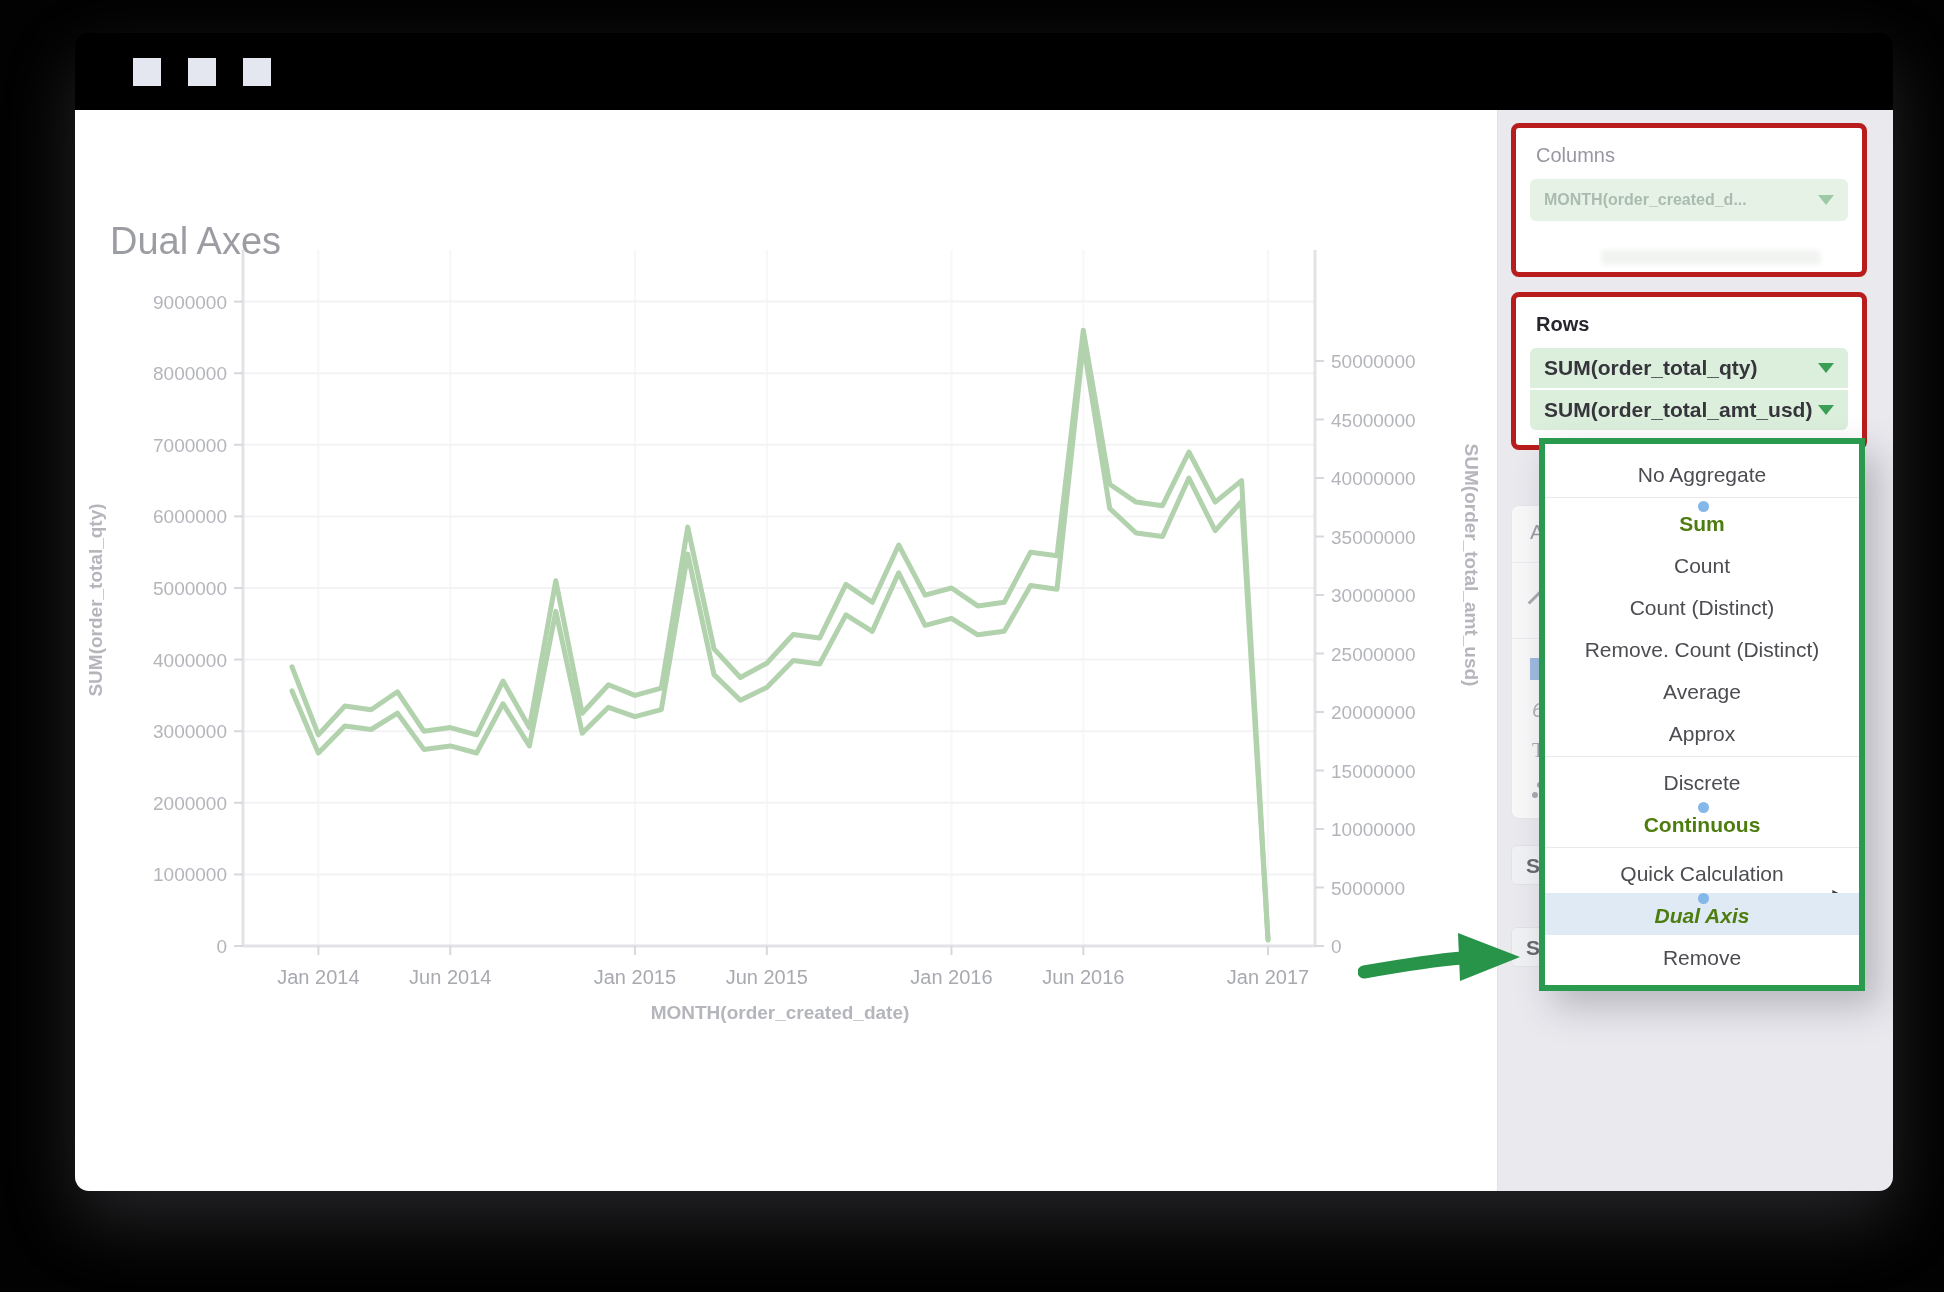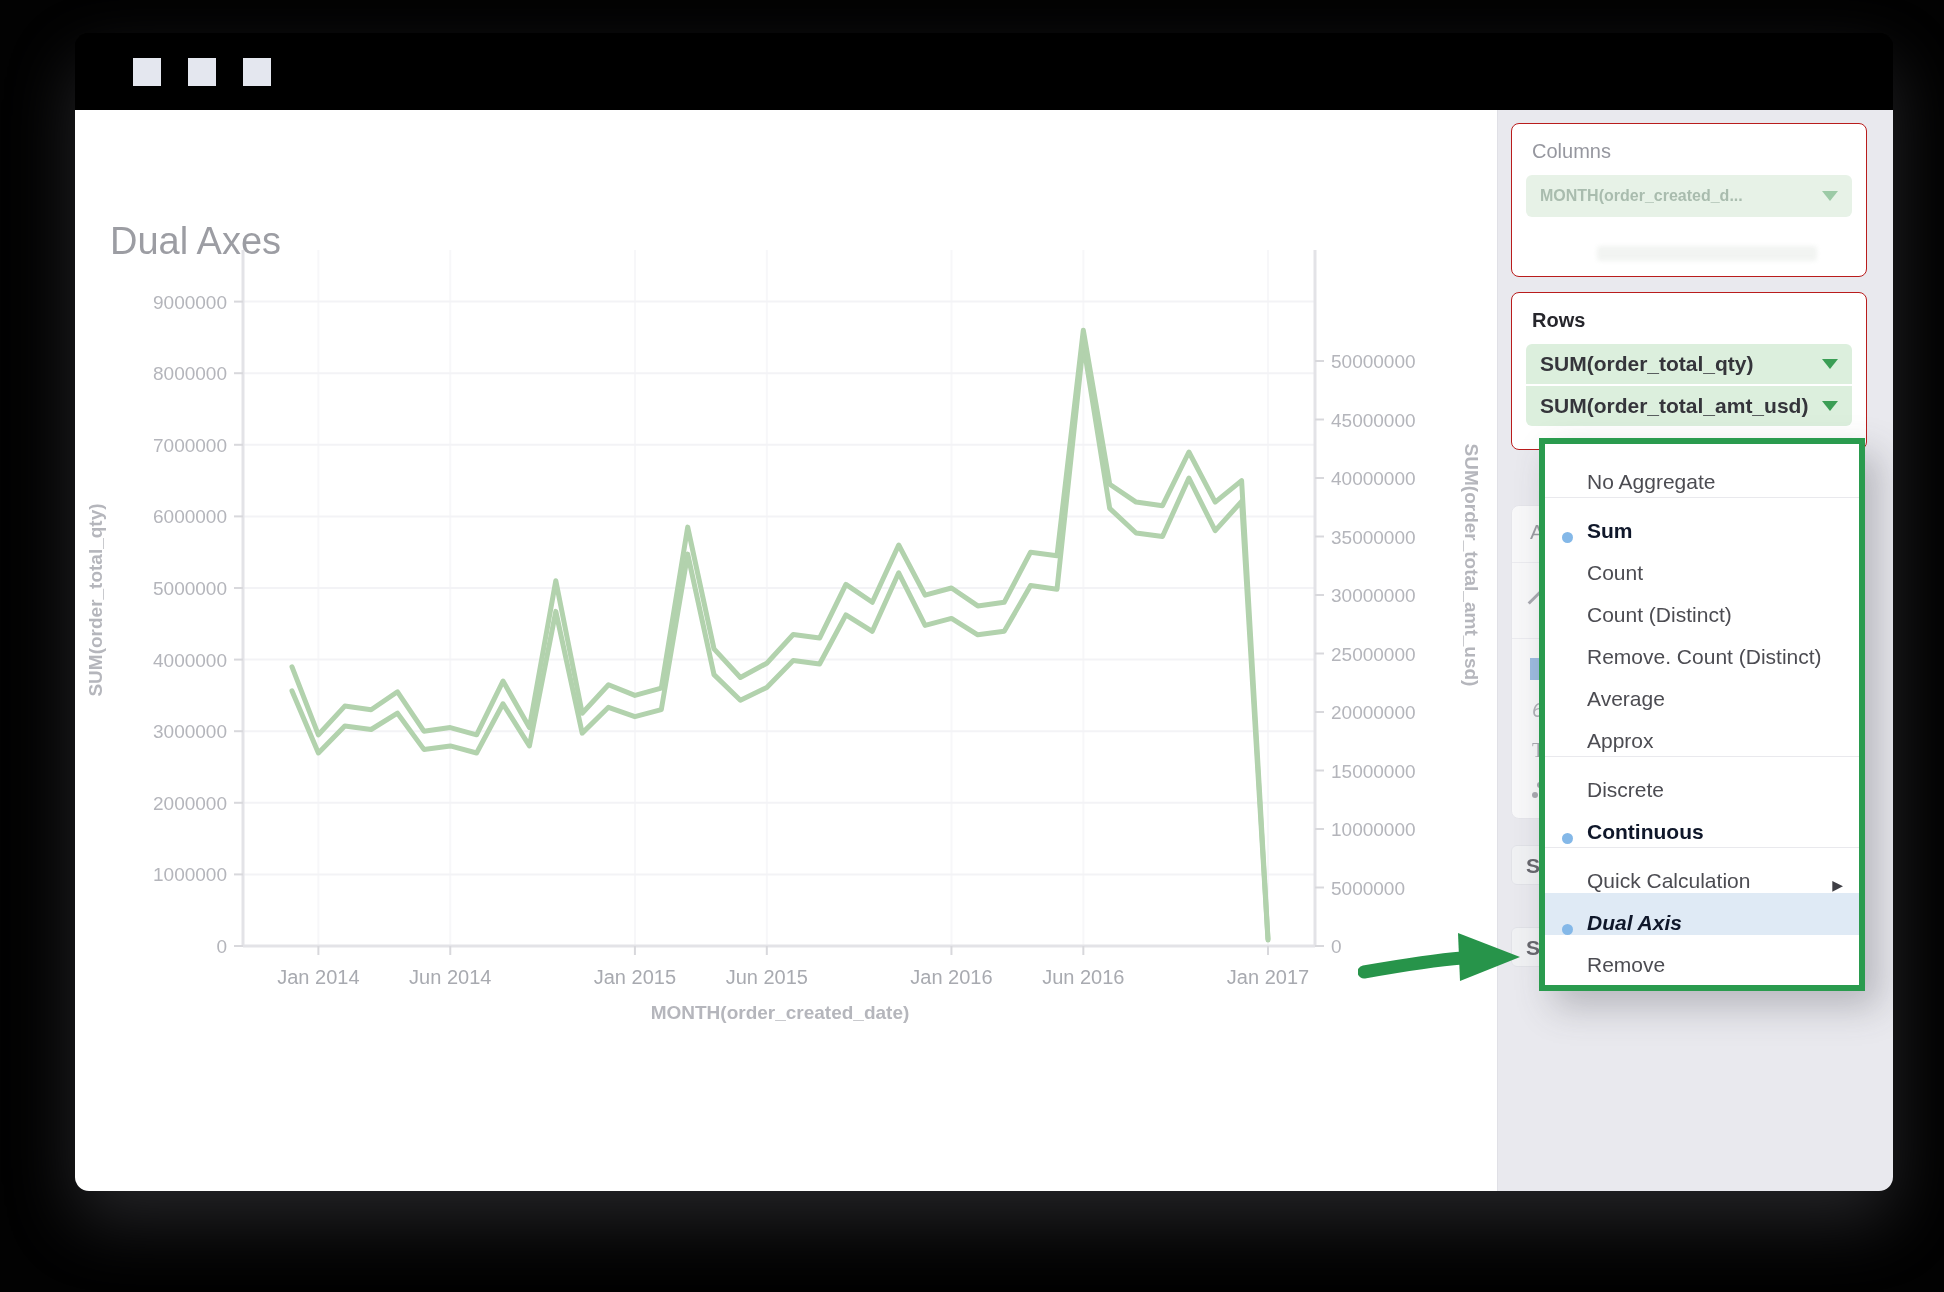--- a/index.html
+++ b/index.html
@@ -13,21 +13,21 @@
   .main{position:relative;width:1422px;background:#ffffff;flex:none;}
   .chart-title{position:absolute;left:35px;top:110px;font-size:38px;color:#9c9da3;}
   .axis-label{position:absolute;white-space:nowrap;color:#b5b6bc;font-size:19px;font-weight:700;}
   .ylab-left{left:21px;top:490px;transform:translate(-50%,-50%) rotate(-90deg);}
   .ylab-right{left:1396px;top:455px;transform:translate(-50%,-50%) rotate(90deg);}
   .xlab{left:705px;top:892px;transform:translateX(-50%);}
   #chart-svg{position:absolute;left:0;top:0;width:1422px;height:1081px;}
   #chart-svg svg text{font-family:"Liberation Sans",sans-serif;}
 
   .panel{position:relative;width:396px;background:#e9e9ee;border-left:1px solid #e0e0e6;flex:none;}
-  .card{position:absolute;background:#fff;border:1px solid #b91c1c;border-radius:8px;box-sizing:border-box;}
+  .card{position:absolute;background:#fff;border:5px solid #b91c1c;border-radius:8px;box-sizing:border-box;}
   .card-columns{left:13px;top:13px;width:356px;height:154px;}
   .card-rows{left:13px;top:182px;width:356px;height:158px;}
   .card-label{margin:16px 0 0 20px;font-size:20px;color:#96979f;}
   .card-rows .card-label{color:#26262c;font-weight:700;}
   .pill-col{margin:12px 14px 0 14px;background:#e7f2e7;border-radius:6px;height:42px;display:flex;
             align-items:center;justify-content:space-between;padding:0 14px;}
   .pill-col .ptext{color:#a9bcae;font-size:16px;font-weight:700;}
   .caret{width:0;height:0;border-left:8px solid transparent;border-right:8px solid transparent;
          border-top:10px solid #9ccaa6;flex:none;}
   .ghost{position:absolute;left:85px;top:122px;width:220px;height:15px;background:#aebbae;
@@ -49,24 +49,24 @@
   .mk-size{position:absolute;left:20px;top:192px;font-size:21px;font-style:italic;color:#97989e;}
   .mk-text{position:absolute;left:20px;top:232px;font-size:21px;color:#8e8f96;font-family:"Liberation Serif",serif;}
   .mk-dots{position:absolute;left:20px;top:276px;width:22px;height:16px;}
   .mk-dots i{position:absolute;width:6px;height:6px;border-radius:50%;background:#8e8f96;display:block;}
   .frag-pill{position:absolute;left:13px;width:118px;height:40px;background:#f2f3f5;border:1px solid #e0e1e6;
              border-radius:6px;color:#515157;font-weight:700;font-size:21px;line-height:40px;
              padding-left:14px;box-sizing:border-box;opacity:.85;z-index:1;}
 
   .menu{position:absolute;left:41px;top:328px;width:326px;box-sizing:border-box;background:#fff;
         border:6px solid #2a9b4e;padding:8px 0;z-index:5;box-shadow:14px 16px 34px rgba(70,70,80,.30);}
-  .menu-item{position:relative;height:42px;display:flex;align-items:flex-end;font-size:21px;color:#4c4c52;}
+  .menu-item{position:relative;height:42px;display:flex;align-items:center;font-size:21px;color:#4c4c52;flex-direction:column;}
   .menu-item .bullet{width:11px;height:11px;border-radius:50%;margin:0 14px 0 17px;background:transparent;flex:none;}
   .menu-item .bullet.on{background:#84b8e8;}
-  .menu-item.bold{font-weight:700;color:#0f172a;}
+  .menu-item.bold{font-weight:700;color:#4d7c0f;}
   .menu-item.highlighted{background:#dfeaf5;font-style:italic;}
   .subarrow{margin-left:auto;margin-right:16px;font-size:14px;color:#3f3f45;}
   .menu-sep{height:1px;background:#e9e9ed;margin:3px 0;}
 
   .anno-arrow{position:absolute;left:1358px;top:920px;width:170px;height:75px;z-index:9;}
 </style>
 </head>
 <body>
 
 <div class="stage">

